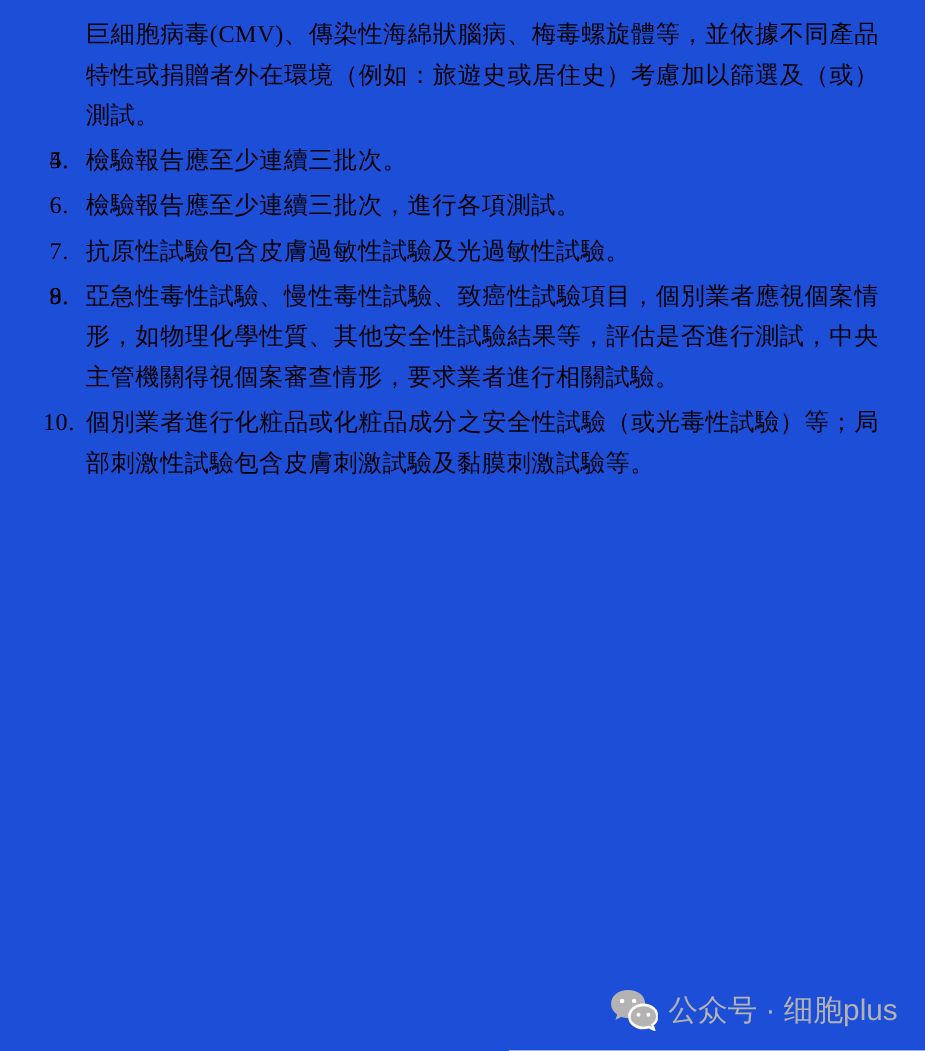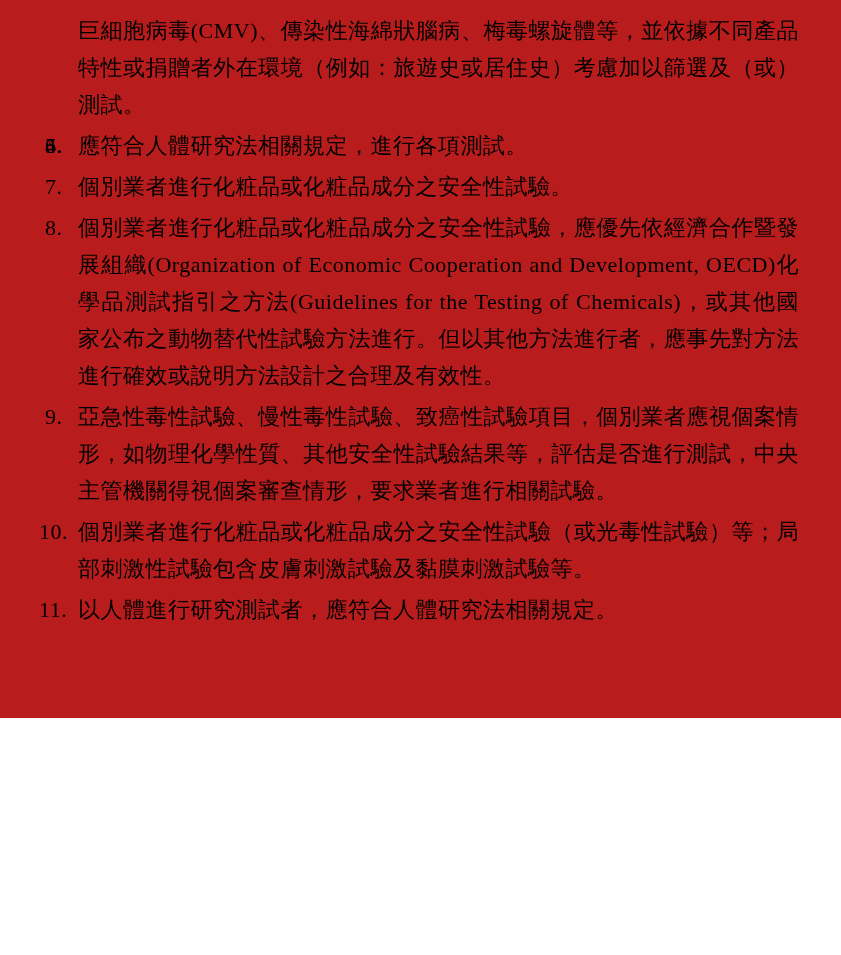--- a/index.html
+++ b/index.html
@@ -1,20 +1,20 @@
 <!DOCTYPE html>
 <html><head>
 <meta charset="utf-8">
 <style>
   html, body { margin: 0; padding: 0; background: #ffffff; }
   .page {
     position: relative;
     width: 841px;
-    height: 718px;
-    background: #b91c1c;
+    height: 955px;
+    background: #1d4ed8;
     overflow: hidden;
     font-family: "Liberation Serif", "DejaVu Serif", serif;
     color: #000000;
   }
   .content {
     position: absolute;
     left: 45px;
     top: 12px;
     width: 754px;
     font-size: 22px;
@@ -64,51 +64,47 @@
   <div class="content">
 
     <p class="cont-para">巨細胞病毒(CMV)、傳染性海綿狀腦病、梅毒螺旋體等，並依據不同產品特性或捐贈者外在環境（例如：旅遊史或居住史）考慮加以篩選及（或）測試。</p>
 
     <div class="item">
       <span class="num">4.</span>
     </div>
 
     <div class="item">
       <span class="num">5.</span>
+      <span class="txt">檢驗報告應至少連續三批次。</span>
     </div>
 
     <div class="item">
       <span class="num">6.</span>
-      <span class="txt">應符合人體研究法相關規定，進行各項測試。</span>
+      <span class="txt">檢驗報告應至少連續三批次，進行各項測試。</span>
     </div>
 
     <div class="item">
       <span class="num">7.</span>
-      <span class="txt">個別業者進行化粧品或化粧品成分之安全性試驗。</span>
+      <span class="txt">抗原性試驗包含皮膚過敏性試驗及光過敏性試驗。</span>
     </div>
 
     <div class="item">
       <span class="num">8.</span>
-      <span class="txt">個別業者進行化粧品或化粧品成分之安全性試驗，應優先依經濟合作暨發展組織(Organization of Economic Cooperation and Development, OECD)化學品測試指引之方法(Guidelines for the Testing of Chemicals)，或其他國家公布之動物替代性試驗方法進行。但以其他方法進行者，應事先對方法進行確效或說明方法設計之合理及有效性。</span>
     </div>
 
     <div class="item">
       <span class="num">9.</span>
       <span class="txt">亞急性毒性試驗、慢性毒性試驗、致癌性試驗項目，個別業者應視個案情形，如物理化學性質、其他安全性試驗結果等，評估是否進行測試，中央主管機關得視個案審查情形，要求業者進行相關試驗。</span>
     </div>
 
     <div class="item two-digit">
       <span class="num">10.</span>
       <span class="txt">個別業者進行化粧品或化粧品成分之安全性試驗（或光毒性試驗）等；局部刺激性試驗包含皮膚刺激試驗及黏膜刺激試驗等。</span>
     </div>
 
-    <div class="item two-digit">
-      <span class="num">11.</span>
-      <span class="txt">以人體進行研究測試者，應符合人體研究法相關規定。</span>
-    </div>
 
   </div>
 
   <div class="watermark">
     <span class="wicon">
       <svg width="44" height="38" viewBox="0 0 44 38" aria-hidden="true">
 
         <path d="M17 1 C8 1 1.5 6.5 1.5 13.5 c0 4 2.2 7.4 5.6 9.7 l-1.6 5 5.2-2.7 c2 0.6 4.1 0.9 6.3 0.9 9 0 15.5-5.6 15.5-12.9 S26 1 17 1 Z" fill="#b3b3b3"></path>
         <circle cx="11.5" cy="11" r="2.1" fill="#ffffff"></circle>
         <circle cx="22.5" cy="11" r="2.1" fill="#ffffff"></circle>

